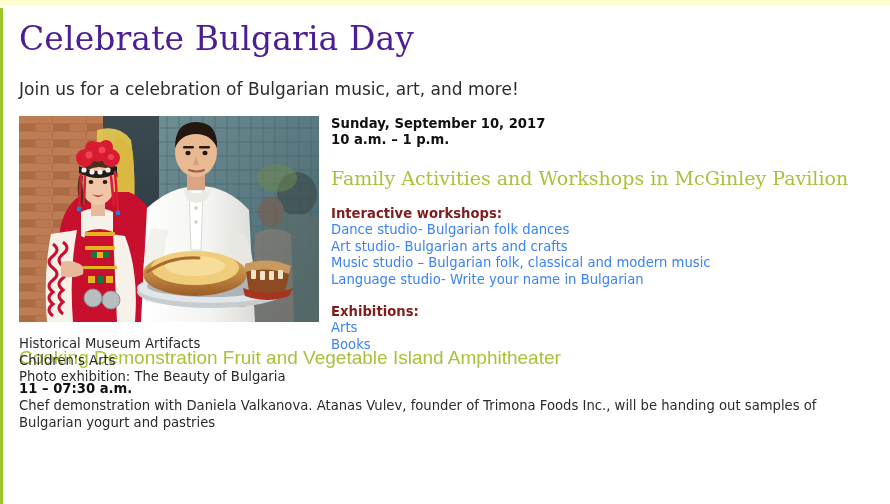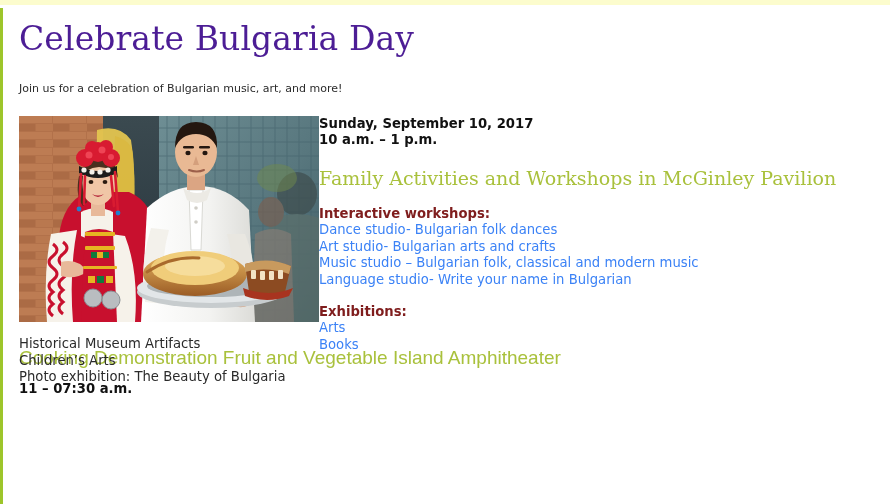--- a/index.html
+++ b/index.html
@@ -55,21 +55,21 @@
     font-size: 33px;
     line-height: 40px;
     color: #4c1d95;
     letter-spacing: 0.1px;
     padding-top: 14px;
   }
 
   p.intro {
     margin: 0;
     padding: 0;
-    font-size: 11px;
+    font-size: 17px;
     line-height: 18px;
     color: #2b2b2b;
     padding-top: 21px;
   }
 
   
   #main-row {
     position: relative;
     margin-top: 18px;
     height: 208px;
@@ -80,21 +80,21 @@
     top: 0;
     width: 300px;
     height: 206px;
     overflow: hidden;
     background: #8d5a3b;
   }
   #event-photo svg { display: block; }
 
   #details-col {
     position: absolute;
-    left: 300px;
+    left: 312px;
     top: 0;
     width: 548px;
   }
   .datetime {
     font-size: 13.2px;
     line-height: 16px;
     font-weight: bold;
     color: #111;
   }
   h2.section-head {
@@ -385,15 +385,16 @@
 
       <ul class="plain" id="left-notes">
         <li>Historical Museum Artifacts</li>
         <li>Children’s Arts</li>
         <li>Photo exhibition: The Beauty of Bulgaria</li>
       </ul>
     </div>
 
     <h2 id="cooking-head">Cooking Demonstration Fruit and Vegetable Island Amphitheater</h2>
     <div class="cook-time">11 – 07:30 a.m.</div>
+    <div class="cook-body">Chef demonstration with Daniela Valkanova. Atanas Vulev, founder of Trimona Foods Inc., will be handing out samples of Bulgarian yogurt and pastries</div>
 
   </div>
 </div>
 
 </body></html>

